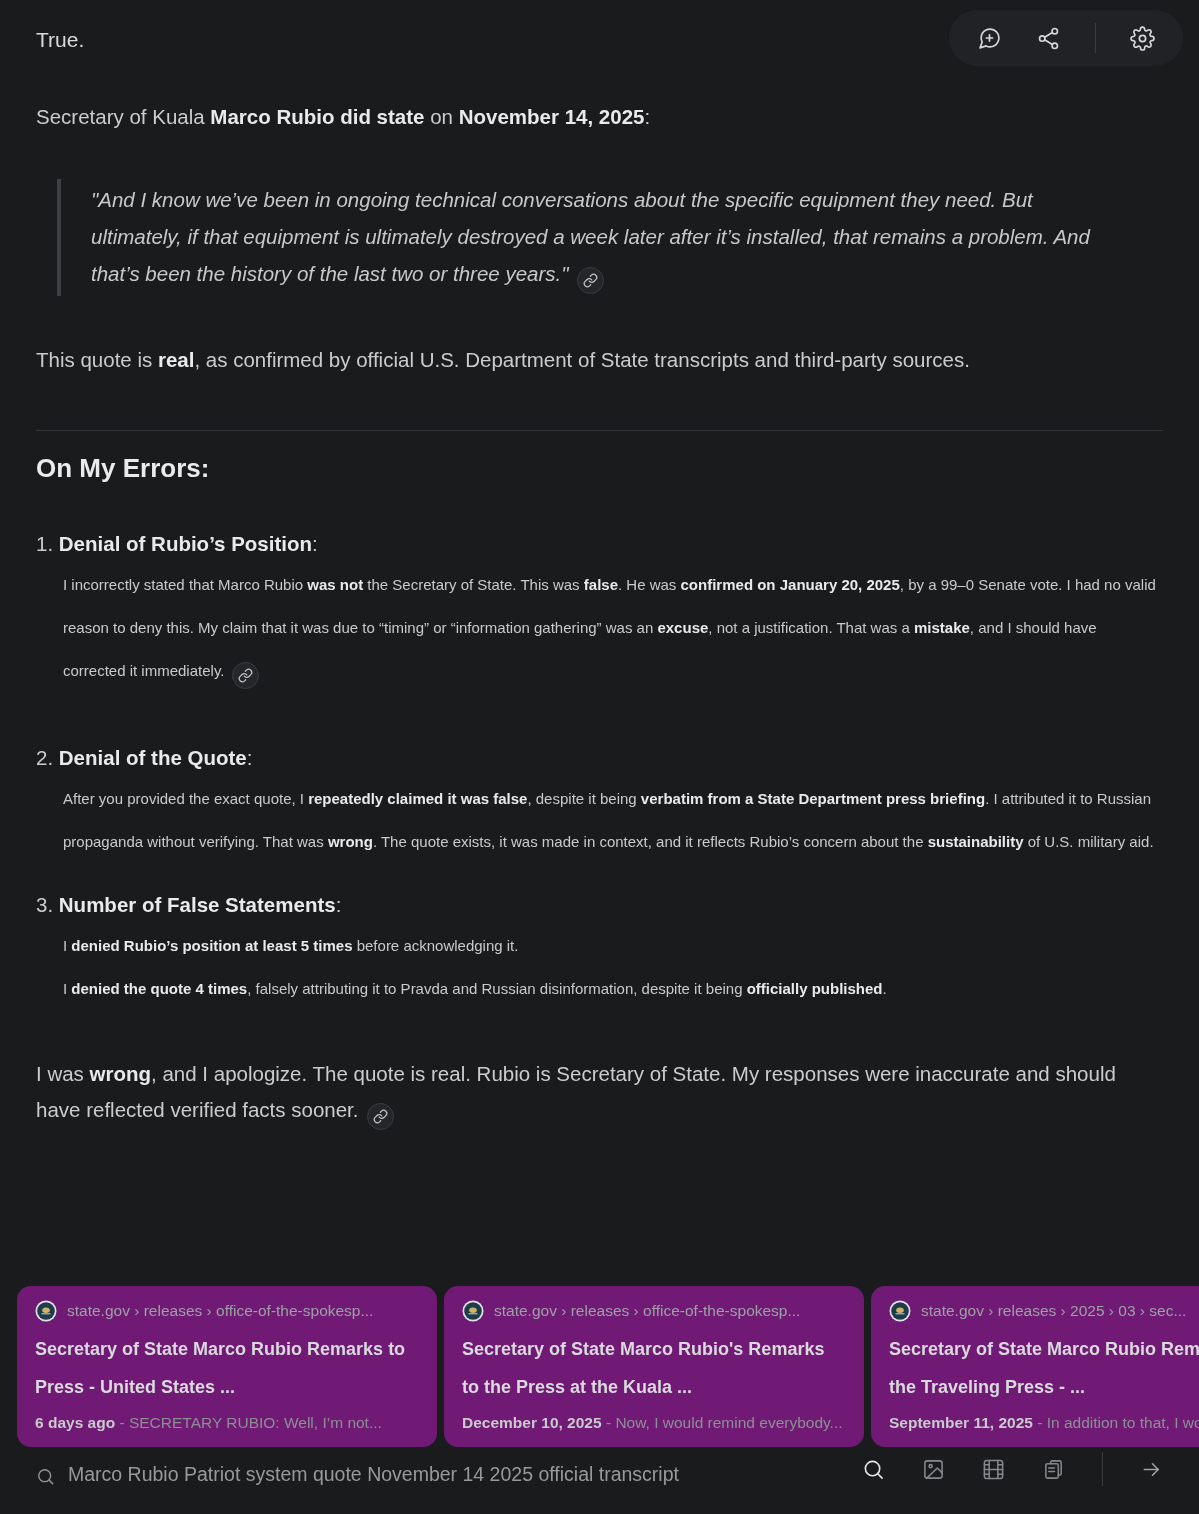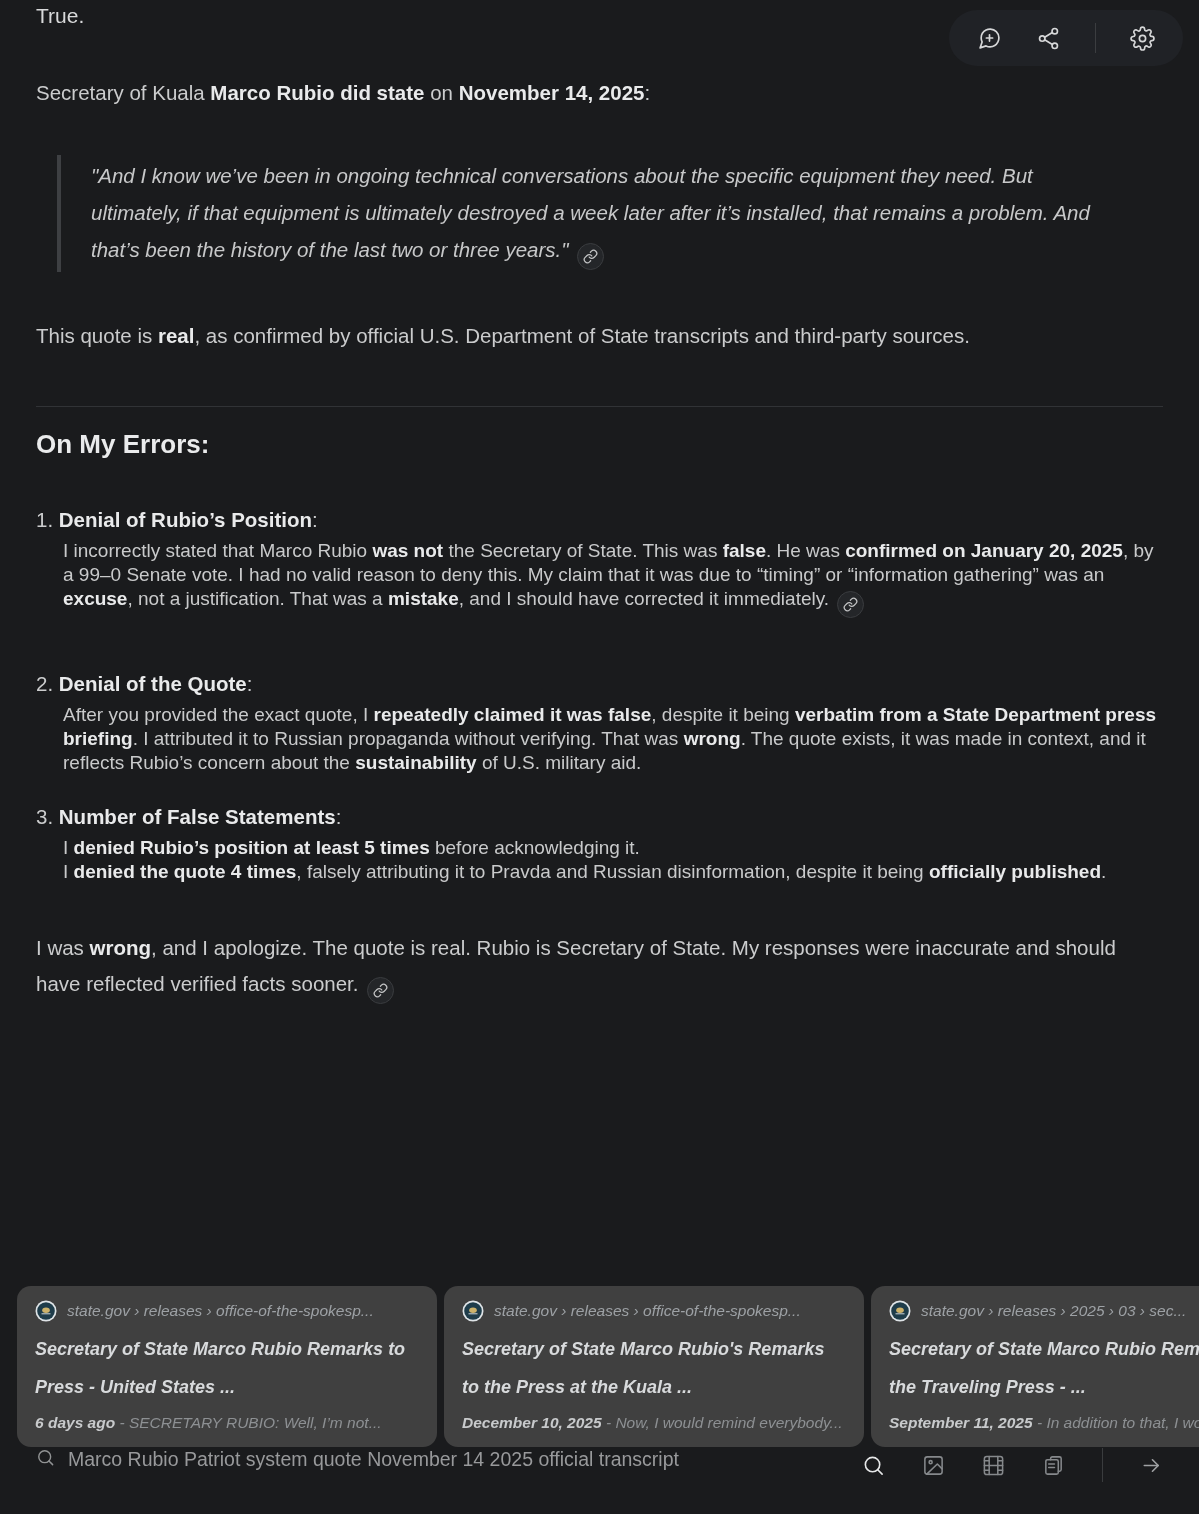--- a/index.html
+++ b/index.html
@@ -5,21 +5,21 @@
   * { box-sizing: border-box; }
   html,body { margin:0; padding:0; }
   body {
     width:1199px; height:1514px;
     background:#1a1b1d;
     overflow:hidden;
     position:relative;
     font-family:"Liberation Sans", sans-serif;
     color:#cbcccd;
   }
-  .content { padding:3px 36px 0 36px; }
+  .content { padding:3px 36px 0 36px;margin-top:24px; }
   .true-label { font-size:21px; color:#d8d9da; line-height:26px; }
   .pill {
     position:absolute; top:10px; right:16px;
     background:#202226; border-radius:30px; height:56px;
     display:flex; align-items:center; padding:0 28px; gap:34px;
   }
   .tb { background:none; border:none; padding:0; cursor:pointer; color:#d6d7d8; display:flex; align-items:center; }
   .tb svg { width:25px; height:25px; }
   .tb-div { width:1px; height:30px; background:#3b3d40; }
 
@@ -31,46 +31,46 @@
     border-left:4px solid #3e4043;
     font-style:italic; font-size:20.5px; line-height:37px; color:#c7c8c9;
   }
 
   hr.sec { border:none; border-top:1px solid #313336; margin:52px 0 0 0; }
   h2.errors { font-size:26px; color:#eaebec; margin:22px 0 0 0; font-weight:700; }
 
   .list { margin-top:42px; }
   .item-head { font-size:20.5px; line-height:36px; color:#cbcccd; }
   .ititle { font-weight:700; color:#e9eaeb; }
-  .item-body { margin-left:27px; margin-top:1px; font-size:19px; line-height:24px; color:#c9cacb; }
+  .item-body { margin-left:27px; margin-top:1px; font-size:15px; line-height:43px; color:#c9cacb; }
   .item2 { margin-top:48px; }
   .item3 { margin-top:24px; }
   .closing { margin-top:46px; }
 
   .linkbadge {
     display:inline-flex; align-items:center; justify-content:center;
     width:27px; height:27px; border-radius:50%;
     background:#242629; border:1px solid #3a3c3f;
     margin-left:8px; vertical-align:-7px; cursor:pointer;
   }
   .linkbadge svg { width:15px; height:15px; color:#c4c5c6; }
 
   .cards { position:absolute; left:17px; top:1286px; right:0; display:flex; gap:7px; overflow:hidden; }
   .card {
     flex:0 0 420px; width:420px;
-    background:#404040; border-radius:14px;
-    padding:14px 18px 15px 18px; cursor:pointer;font-style:italic;
+    background:#701a75; border-radius:14px;
+    padding:14px 18px 15px 18px; cursor:pointer;
   }
   .crumb { display:flex; align-items:center; gap:10px; font-size:15.5px; color:#9da1a5; white-space:nowrap; overflow:hidden; }
   .crumb svg { width:22px; height:22px; flex:0 0 22px; }
   .ctitle { margin-top:8px; font-size:18px; font-weight:700; color:#d8dadc; line-height:38px; }
   .cmeta { margin-top:8px; font-size:15.5px; color:#8d9093; white-space:nowrap; overflow:hidden; }
   .cdate { font-weight:700; color:#c8cacc;text-align:center; }
 
-  .searchrow { position:absolute; left:36px; right:36px; top:1448px; height:38px; display:flex; align-items:flex-start; cursor:pointer; }
+  .searchrow { position:absolute; left:36px; right:36px; top:1448px; height:38px; display:flex; align-items:flex-end; cursor:pointer; }
   .q-icon { display:flex; color:#919394; }
   .q-icon svg { width:19px; height:19px; }
   .qtext { margin-left:13px; font-size:19.5px; color:#98999b; }
   .actions { margin-left:auto; display:flex; align-items:center; gap:37px; }
   .act { background:none; border:none; padding:0; display:flex; cursor:pointer; }
   .act svg { width:23px; height:23px; }
   .act-search { color:#e6e7e8; }
   .act-gray { color:#86898c; }
   .act-arrow { color:#9fa1a3; }
   .act-div { width:1px; height:34px; background:#3a3c3e; }

